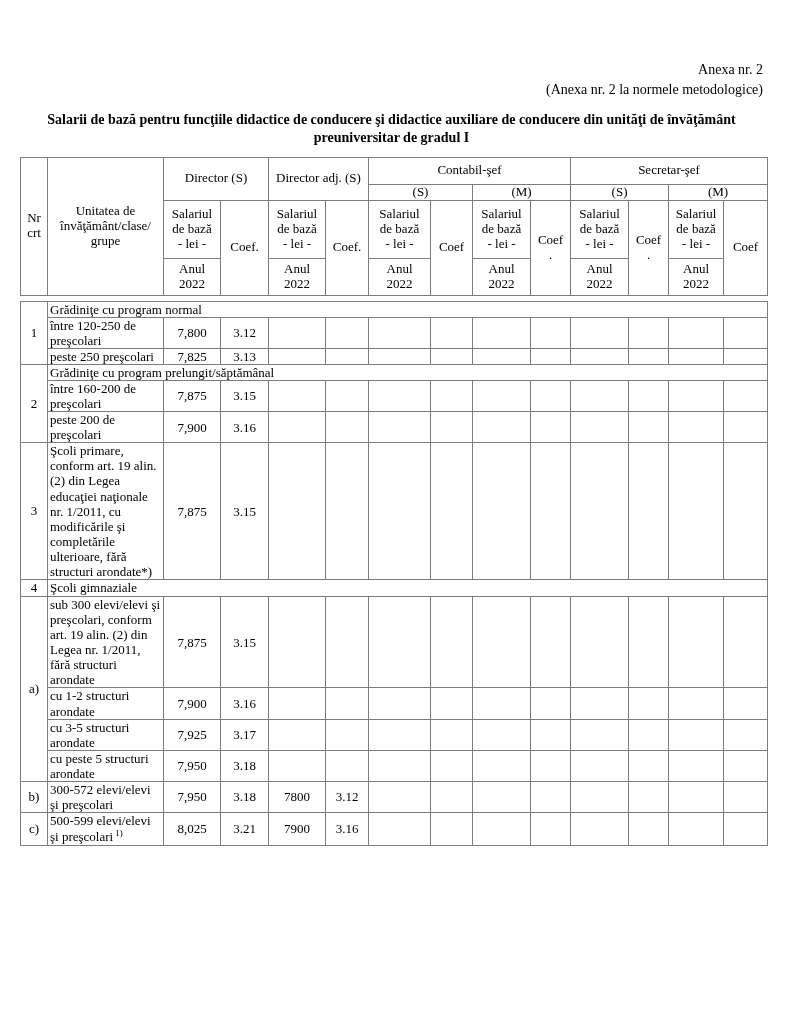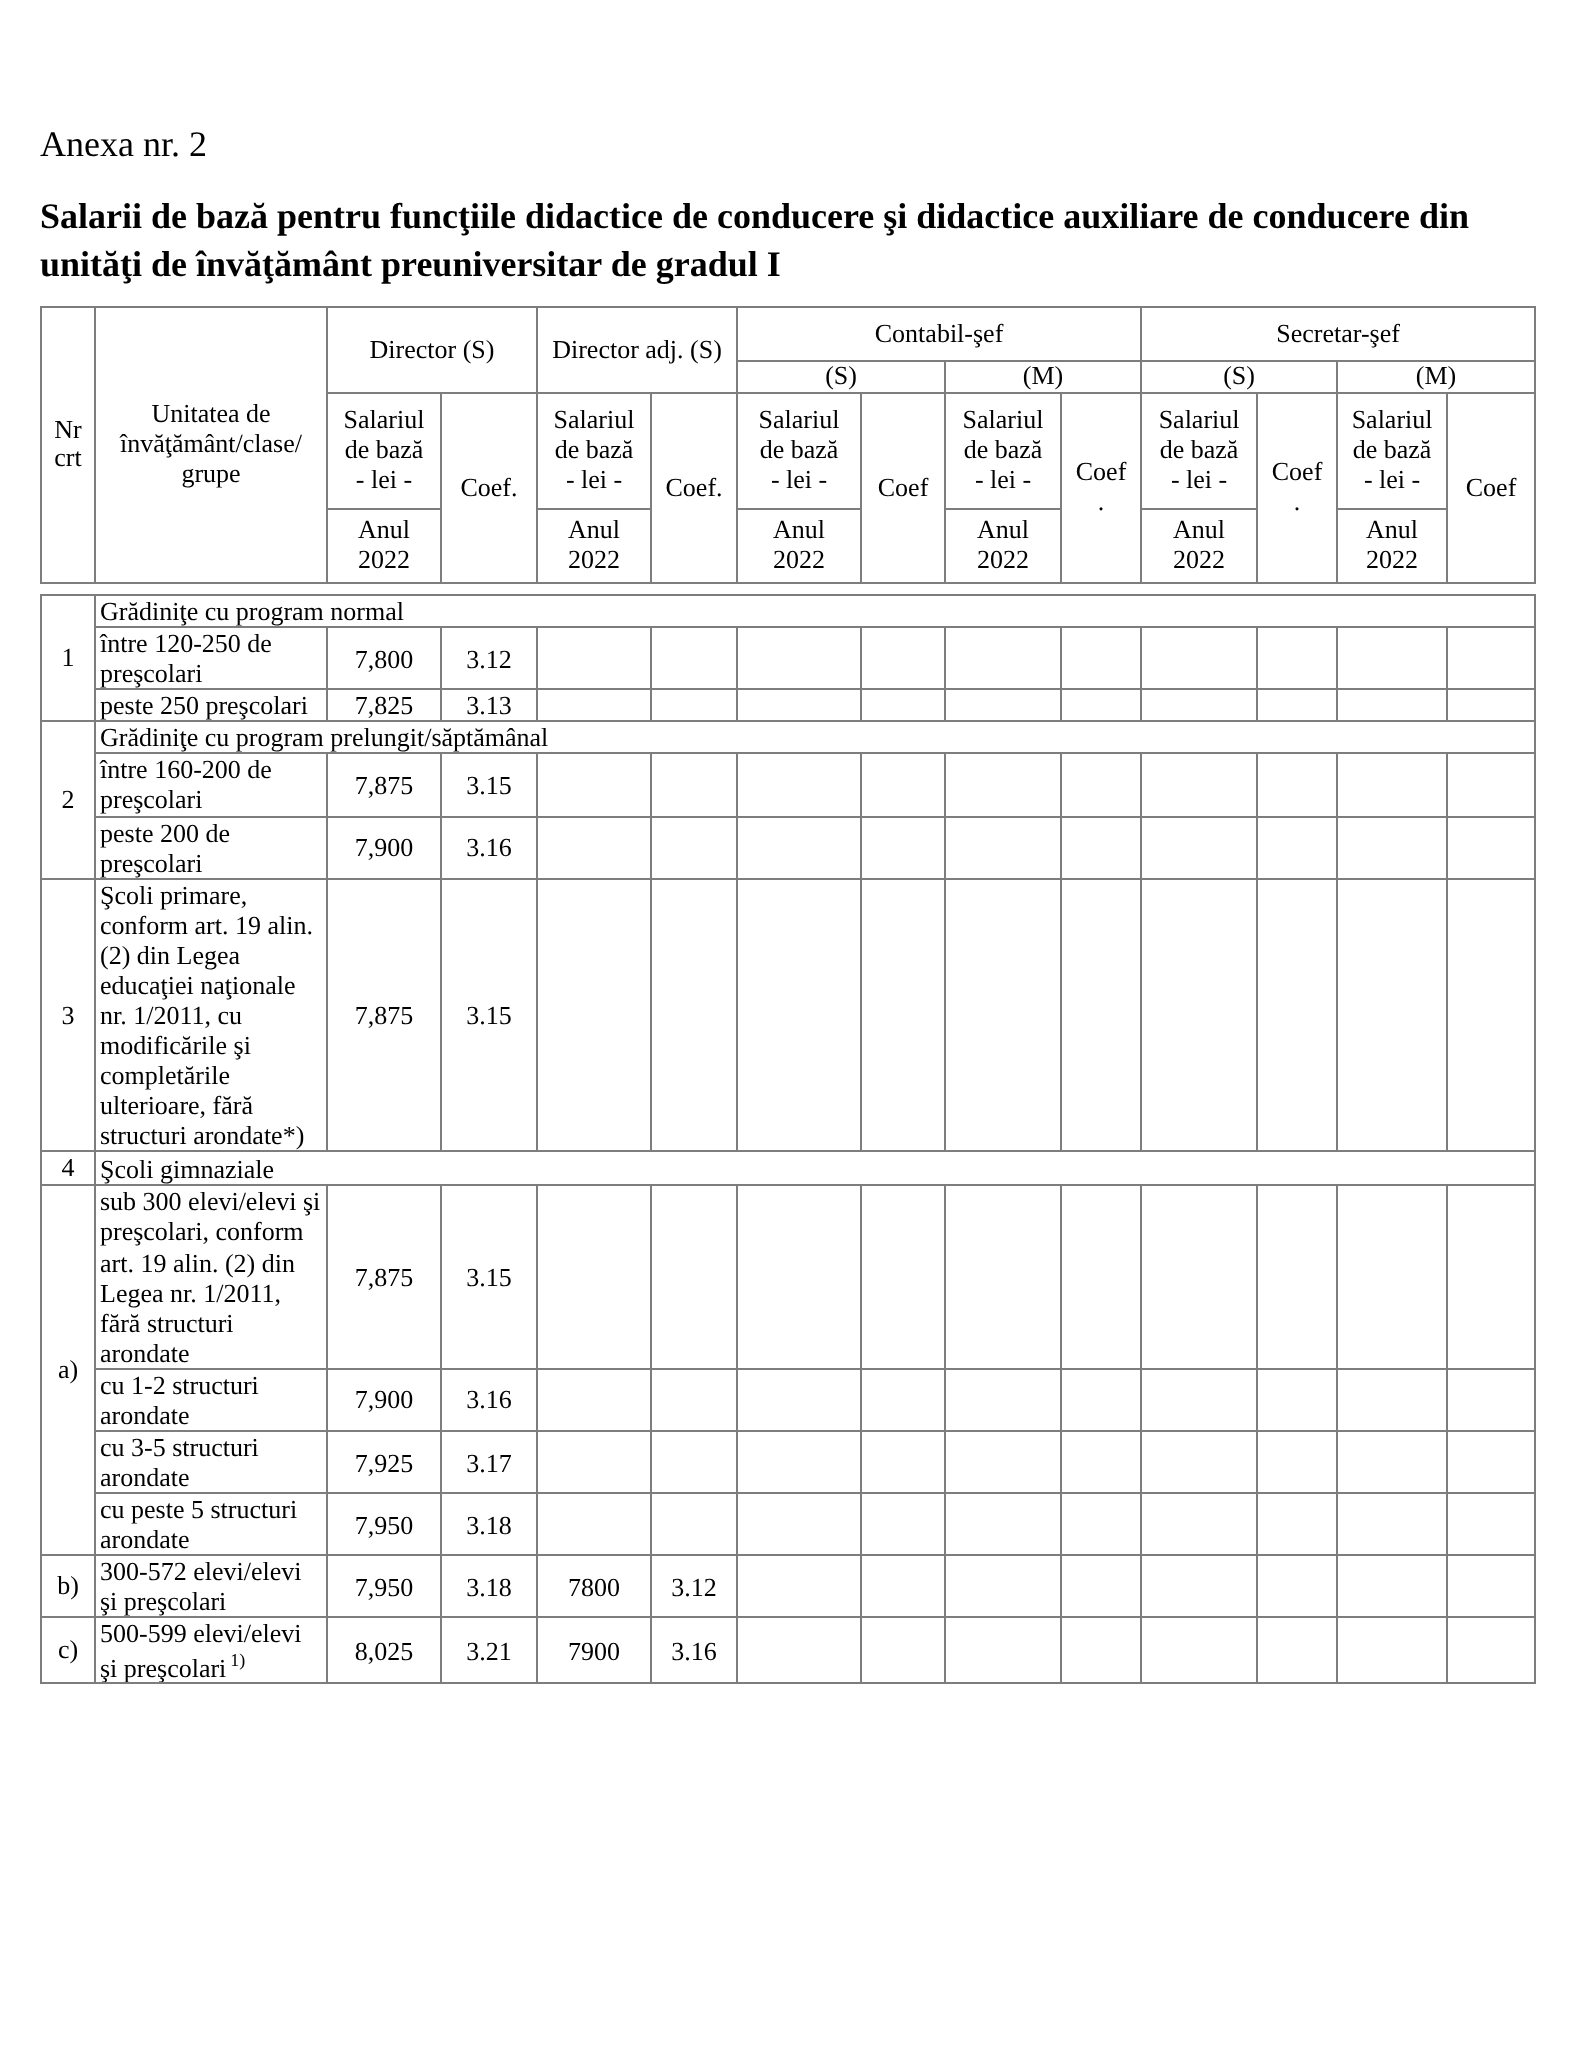--- a/index.html
+++ b/index.html
@@ -4,28 +4,28 @@
 <style>
   html, body { margin: 0; padding: 0; background: #ffffff; }
   body {
     width: 791px; height: 1024px;
     font-family: "Liberation Serif", "DejaVu Serif", serif;
     color: #000;
     overflow: hidden;
   }
   .page { padding: 60px 28px 0 20px; }
 
-  .annex { text-align: left; font-size: 18px; line-height: 1.4; }
+  .annex { text-align: right; font-size: 14px; line-height: 1.4; }
 
   .grade-title {
     text-align: center; font-weight: bold; font-size: 14px;
     margin-top: 17px; margin-left: -8px;
   }
   .subtitle {
-    text-align: left; font-weight: bold; font-size: 18px;
+    text-align: center; font-weight: bold; font-size: 14px;
     line-height: 1.3; margin-top: 12px;
   }
 
   table.salary {
     border-collapse: collapse; table-layout: fixed;
     width: 748px; margin-top: 9px;
     font-size: 13px;
   }
   table.salary th, table.salary td {
     border: 1px solid #7d7d7d;
@@ -49,20 +49,21 @@
   td.value-cell { text-align: center; vertical-align: middle; line-height: 1.16; }
   td.label-cell sup { font-size: 9px; margin-left: 2px; }
 </style>
 </head>
 <body>
 
 <div class="page">
 
   <div class="annex">
     <div>Anexa nr. 2</div>
+    <div>(Anexa nr. 2 la normele metodologice)</div>
   </div>
 
 
   <div class="subtitle">Salarii de bază pentru funcţiile didactice de conducere şi didactice auxiliare de conducere din unităţi de învăţământ preuniversitar de gradul I</div>
 
   <table class="salary">
     <colgroup>
       <col style="width:27px">
         <col style="width:116px">
       <col style="width:57px">

